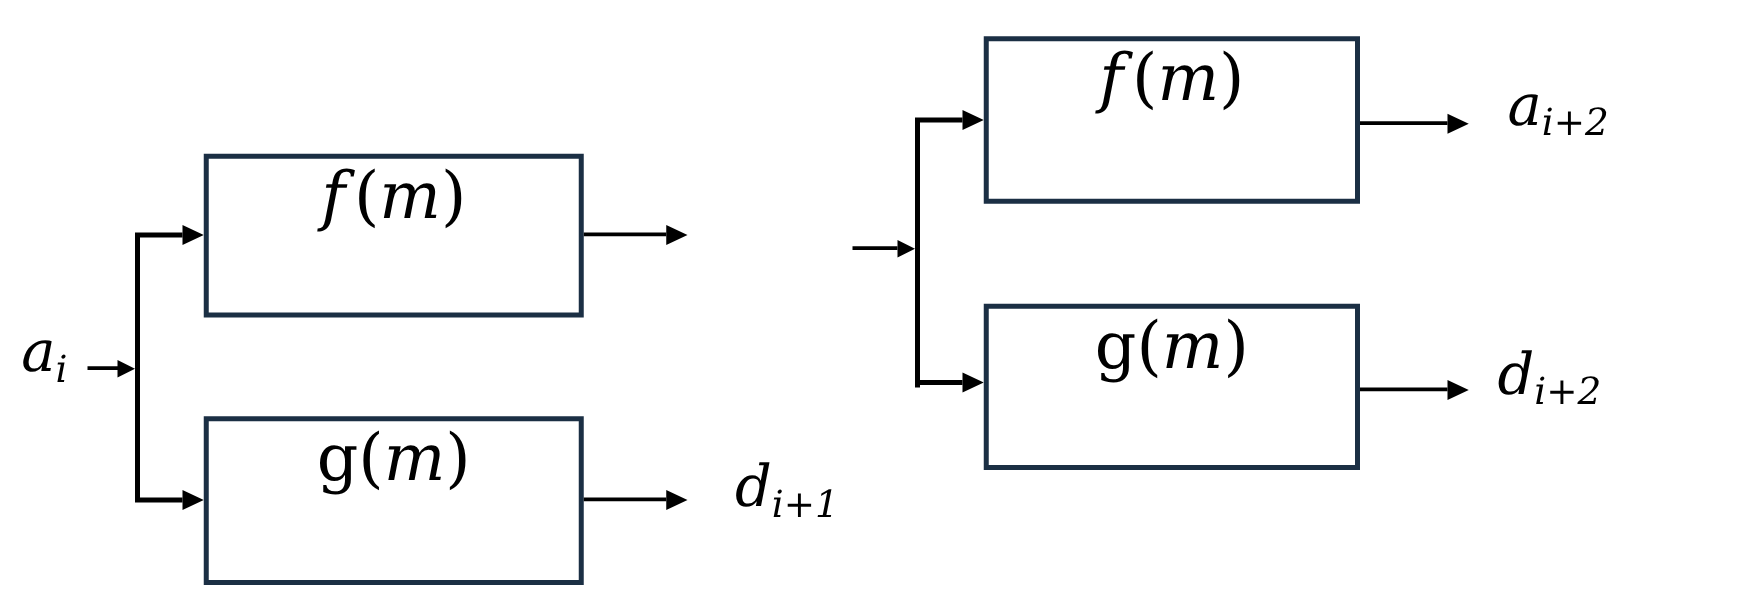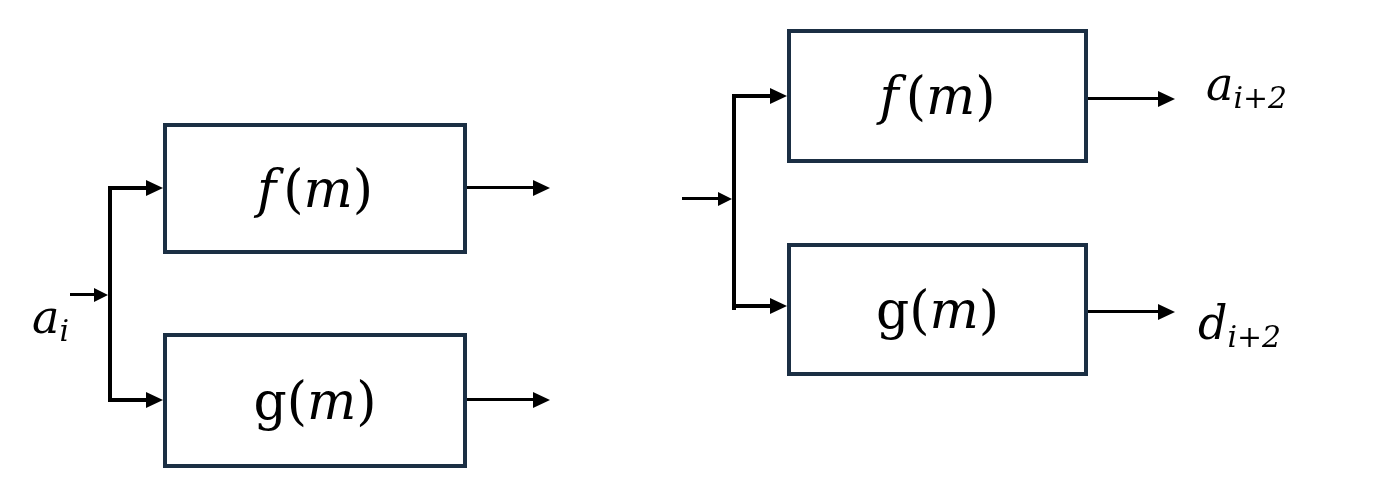--- a/index.html
+++ b/index.html
@@ -17,21 +17,20 @@
     background: var(--bg);
     font-family: "DejaVu Serif", serif;
     color: var(--text);
     overflow: hidden;
   }
   .box {
     position: absolute;
     border: 4px solid var(--box-border);
     background: var(--bg);
     display: flex;
-    align-items: center;
     justify-content: center;
   }
   .box-label {
     font-size: 52px;
     color: var(--text);
     white-space: nowrap;
   }
   .box-label .it { font-style: italic; }
   .box-label .fgap { margin-right: 7px; }
   .hline, .vline { position: absolute; background: var(--line); }
@@ -58,21 +57,21 @@
     font-size: 0.65em;
     line-height: 0;
     vertical-align: -0.28em;
   }
 </style>
 </head>
 <body>
 
 <div class="canvas">
 
-  <div class="math-label" style="left:32px; top:258px;margin-top:36px;"><span>a</span><sub>i</sub></div>
+  <div class="math-label" style="left:17px; top:258px;"><span>a</span><sub>i</sub></div>
 
   <div class="hline" style="left:70px; top:293px; width:26px; height:3px;"></div>
   <div class="arrow-head small" style="left:94px; top:287.5px;"></div>
 
   <div class="vline" style="left:108px; top:186px; width:4px; height:216px;"></div>
 
   <div class="hline" style="left:112px; top:186px; width:34px; height:4px;"></div>
   <div class="arrow-head" style="left:146px; top:180px;"></div>
 
   <div class="hline" style="left:112px; top:398px; width:34px; height:4px;"></div>
@@ -84,20 +83,21 @@
 
   <div class="box" style="left:163px; top:333px; width:304px; height:135px;">
     <span class="box-label"><span>g</span><span>(</span><span class="it">m</span><span>)</span></span>
   </div>
 
   <div class="hline" style="left:467px; top:186px; width:66px; height:3px;"></div>
   <div class="arrow-head" style="left:533px; top:179.5px;"></div>
 
   <div class="hline" style="left:467px; top:398px; width:66px; height:3px;"></div>
   <div class="arrow-head" style="left:533px; top:391.5px;"></div>
+  <div class="math-label" style="left:588px; top:366px;"><span>d</span><sub>i+1</sub></div>
 
   <div class="hline" style="left:682px; top:197px; width:36px; height:3px;"></div>
   <div class="arrow-head small" style="left:718px; top:191.5px;"></div>
 
   <div class="vline" style="left:732px; top:94px; width:4px; height:216px;"></div>
 
   <div class="hline" style="left:736px; top:94px; width:34px; height:4px;"></div>
   <div class="arrow-head" style="left:770px; top:88px;"></div>
 
   <div class="hline" style="left:736px; top:304px; width:34px; height:4px;"></div>
@@ -110,15 +110,15 @@
   <div class="box" style="left:787px; top:243px; width:301px; height:133px;">
     <span class="box-label"><span>g</span><span>(</span><span class="it">m</span><span>)</span></span>
   </div>
 
   <div class="hline" style="left:1088px; top:97px; width:70px; height:3px;"></div>
   <div class="arrow-head" style="left:1158px; top:90.5px;"></div>
   <div class="math-label" style="left:1206px; top:61px;"><span>a</span><sub>i+2</sub></div>
 
   <div class="hline" style="left:1088px; top:310px; width:70px; height:3px;"></div>
   <div class="arrow-head" style="left:1158px; top:303.5px;"></div>
-  <div class="math-label" style="left:1198px; top:276px;margin-top:24px;"><span>d</span><sub>i+2</sub></div>
+  <div class="math-label" style="left:1198px; top:276px;"><span>d</span><sub>i+2</sub></div>
 
 </div>
 
 </body></html>

